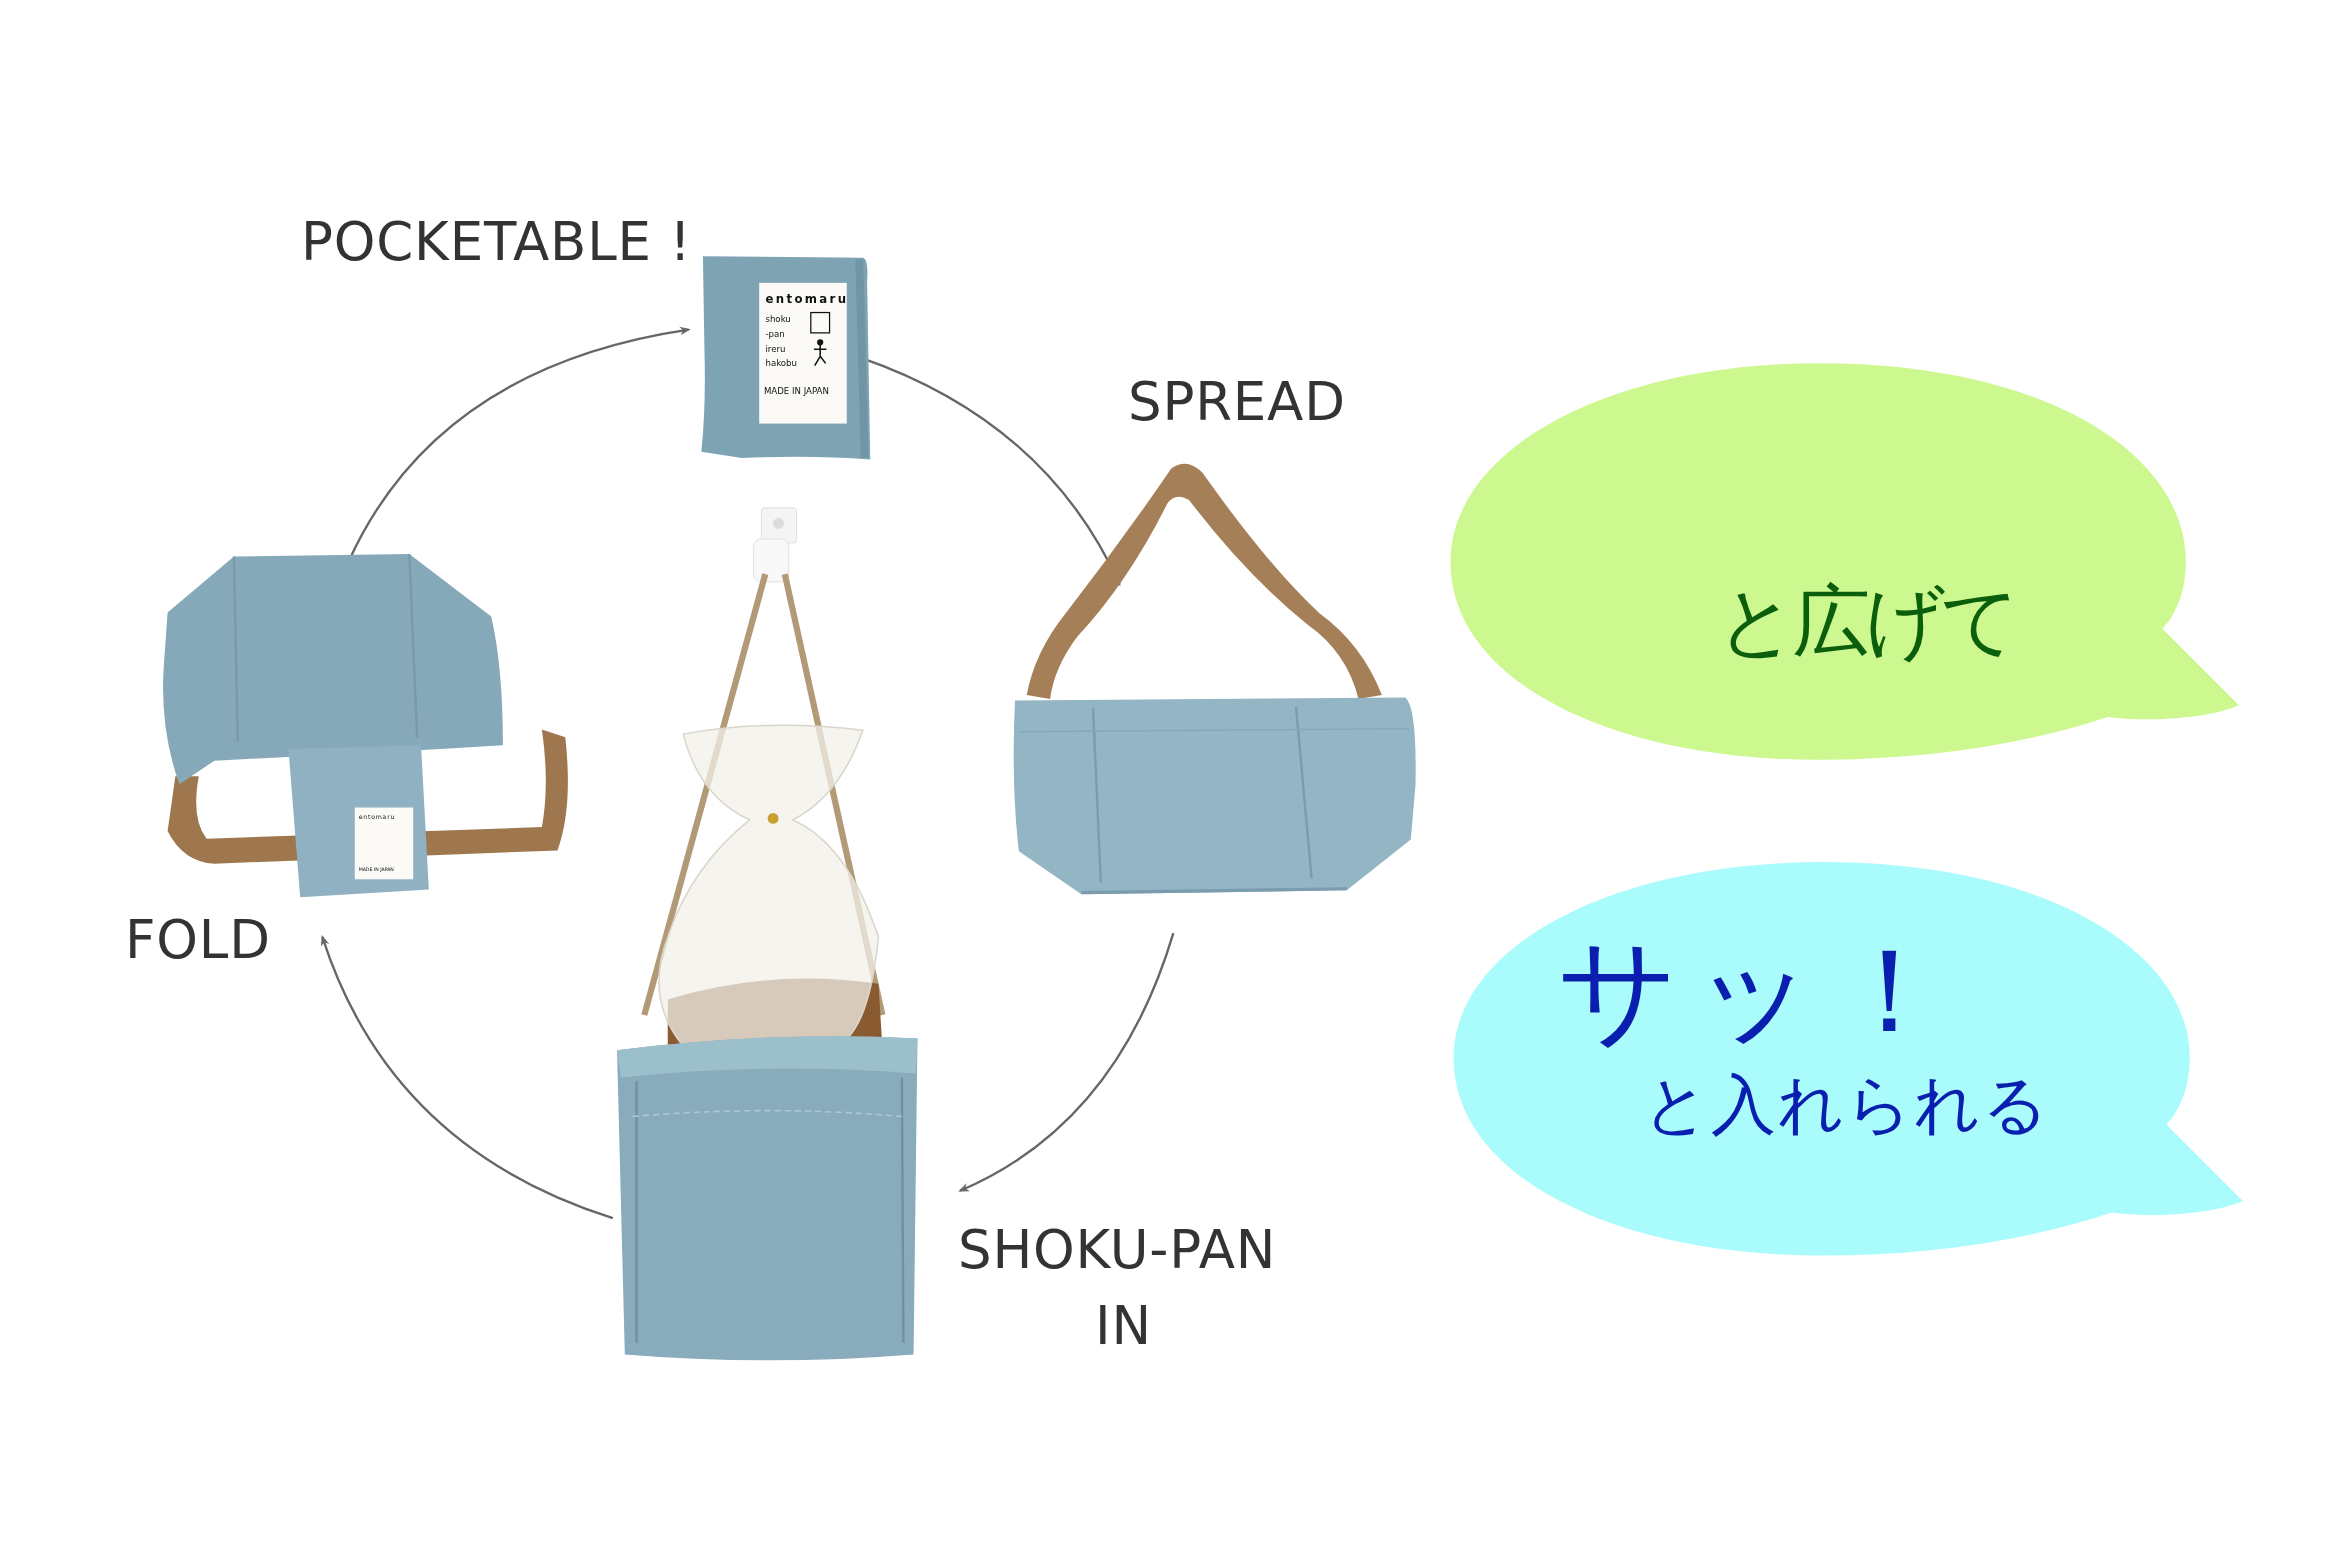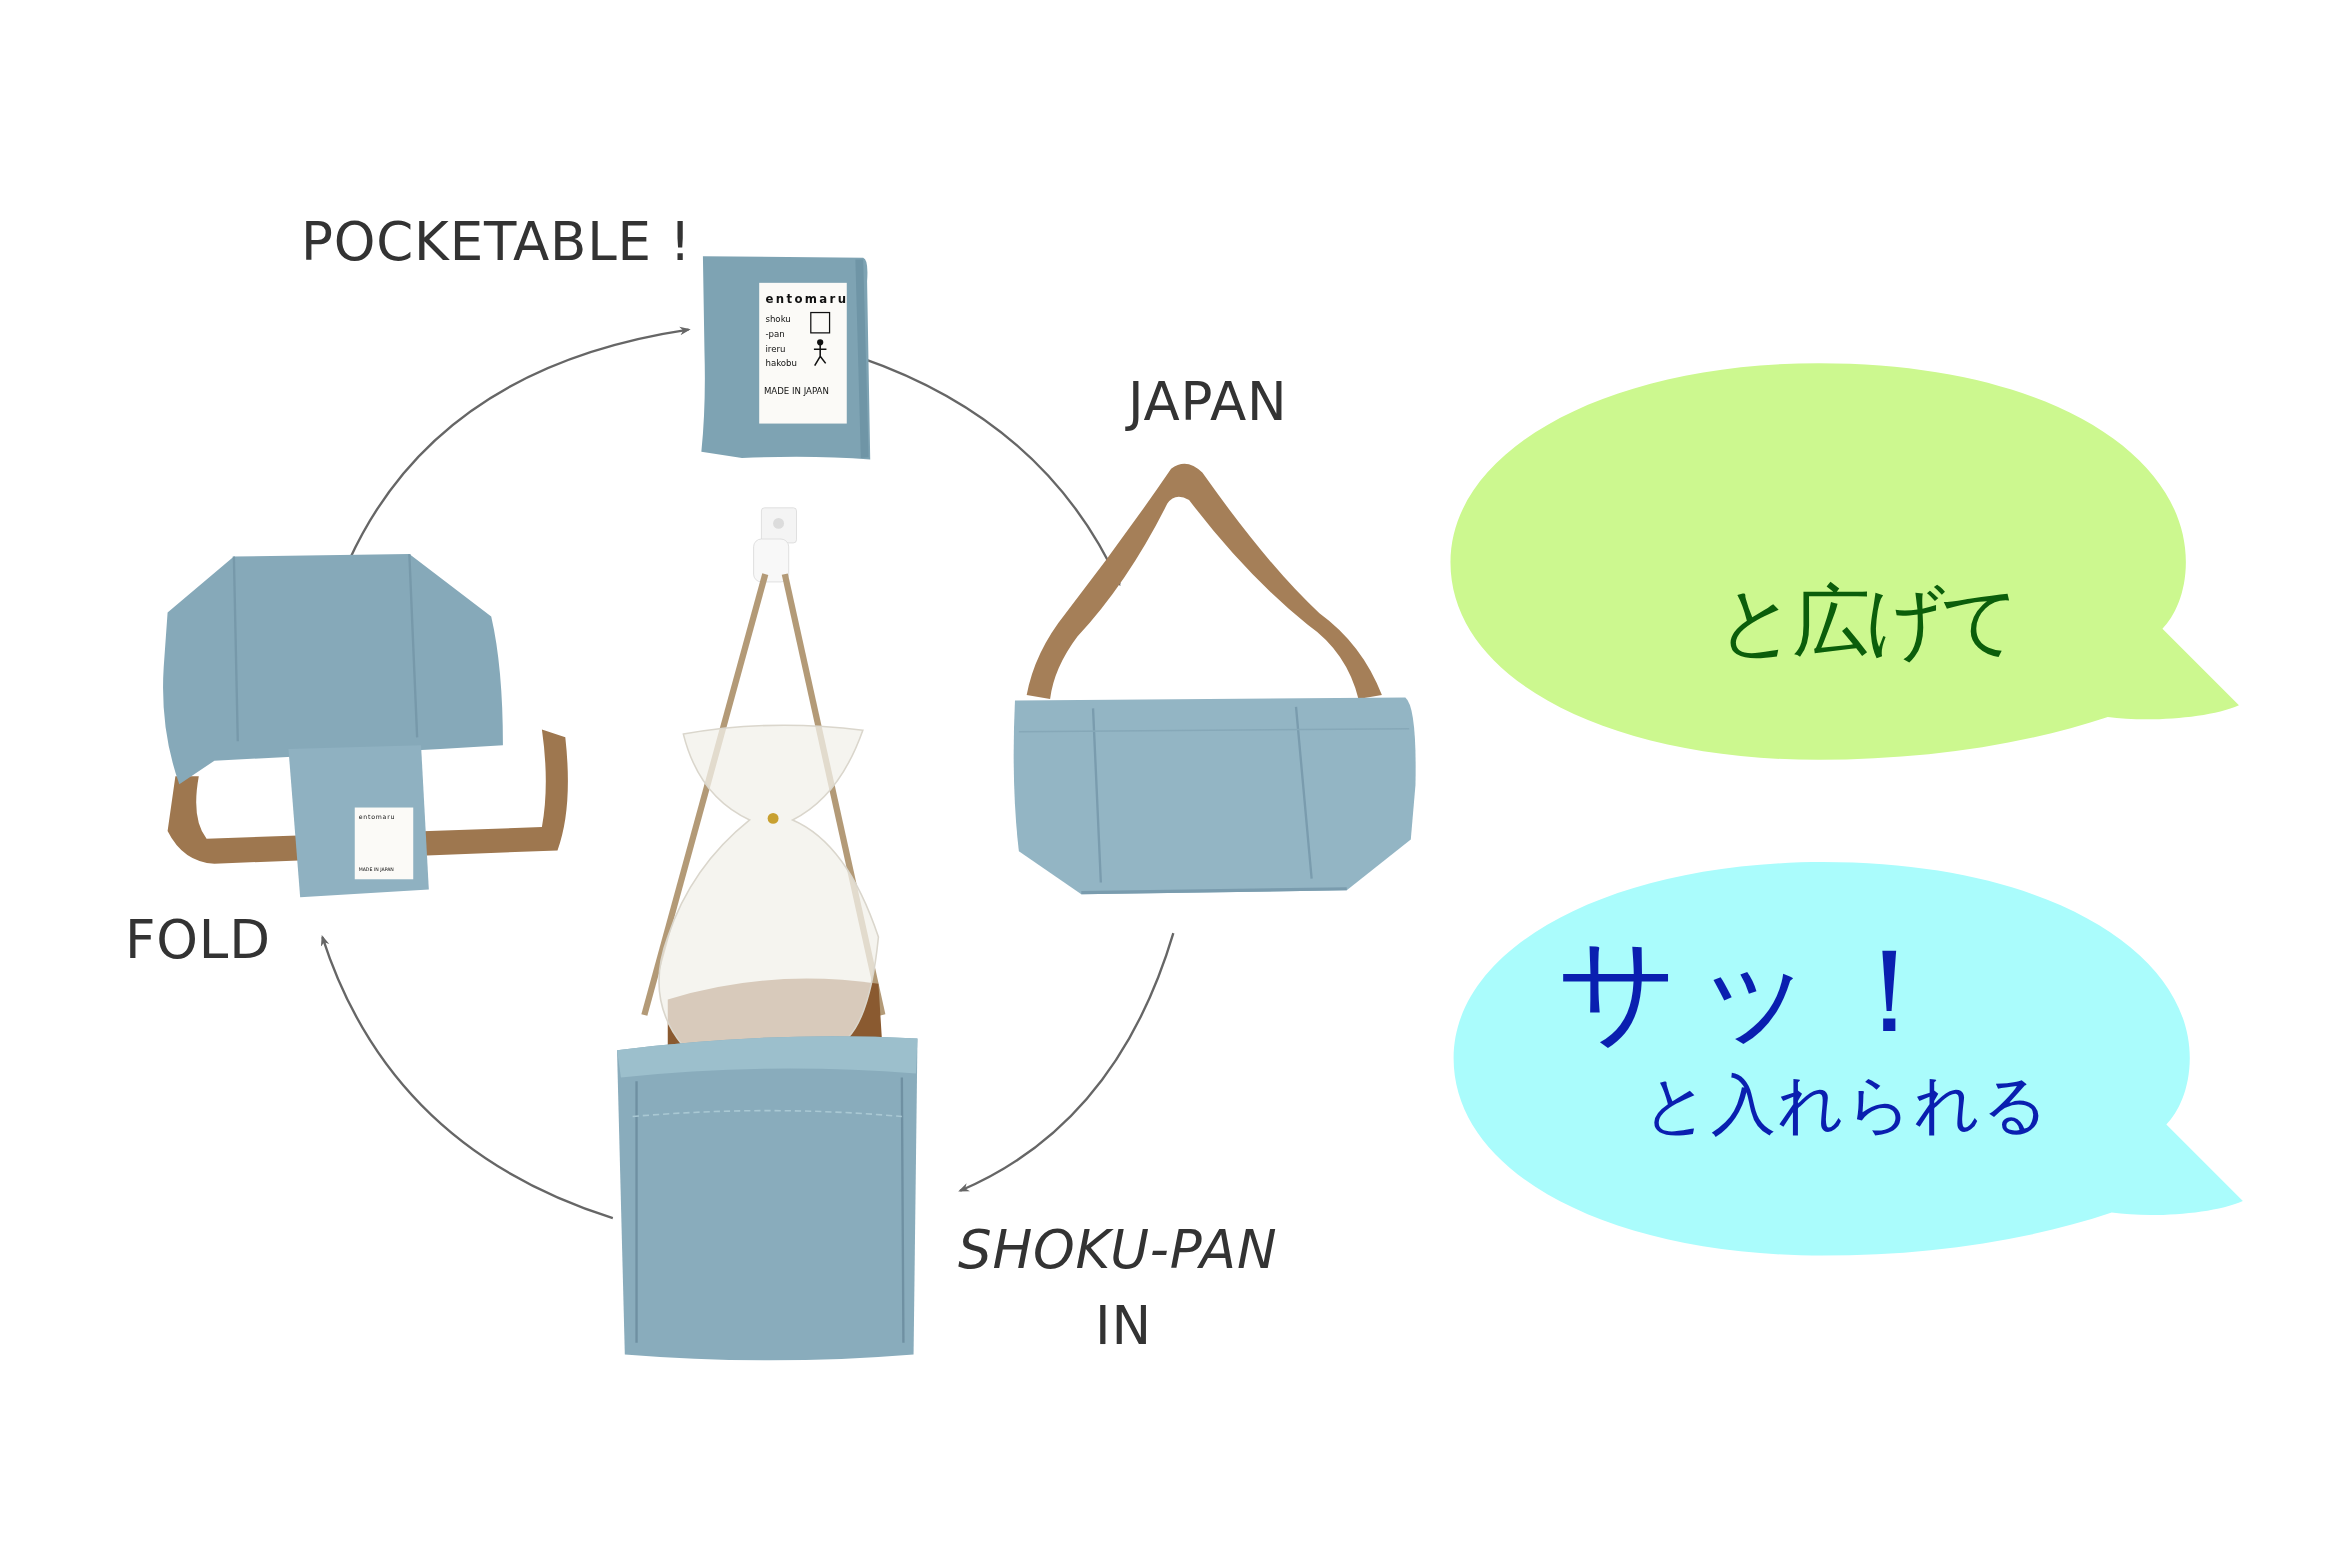--- a/index.html
+++ b/index.html
@@ -30,22 +30,22 @@
     <path d="M447,718 Q560,470 882,422" stroke="#666666" stroke-width="3" fill="none" marker-end="url(#ah)"></path>
 
     <path d="M1103,458 Q1340,540 1434,748" stroke="#666666" stroke-width="3" fill="none" marker-end="url(#ah)"></path>
 
     <path d="M1503,1195 Q1430,1440 1230,1525" stroke="#666666" stroke-width="3" fill="none" marker-end="url(#ah)"></path>
 
     <path d="M785,1560 Q500,1470 413,1200" stroke="#666666" stroke-width="3" fill="none" marker-end="url(#ah)"></path>
   </svg>
 
   <div class="label" style="left:301px;top:215px;">POCKETABLE !</div>
-  <div class="label" style="left:1128px;top:375px;">JAPAN</div>
-  <div class="label" style="left:958px;top:1223px;font-style:italic;">SHOKU-PAN</div>
+  <div class="label" style="left:1128px;top:375px;">SPREAD</div>
+  <div class="label" style="left:958px;top:1223px;">SHOKU-PAN</div>
   <div class="label" style="left:1095px;top:1299px;">IN</div>
   <div class="label" style="left:125px;top:913px;">FOLD</div>
 
   <svg style="position:absolute;left:695px;top:250px;" width="180" height="215" viewBox="0 0 230 275">
     <path d="M10,8 L215,10 Q222,12 220,40 L224,268 Q150,262 60,266 L8,258 Q14,200 12,130 Z" fill="#7ea3b3"></path>
     <path d="M205,12 L215,12 L222,265 L212,266 Z" fill="#6f95a6"></path>
     <rect x="82" y="42" width="112" height="180" fill="#fbfaf7"></rect>
     <text class="tag-text" x="90" y="68" font-size="15" font-weight="bold" letter-spacing="3">entomaru</text>
     <text class="tag-text" x="90" y="92" font-size="11">shoku</text>
     <text class="tag-text" x="90" y="111" font-size="11">-pan</text>

